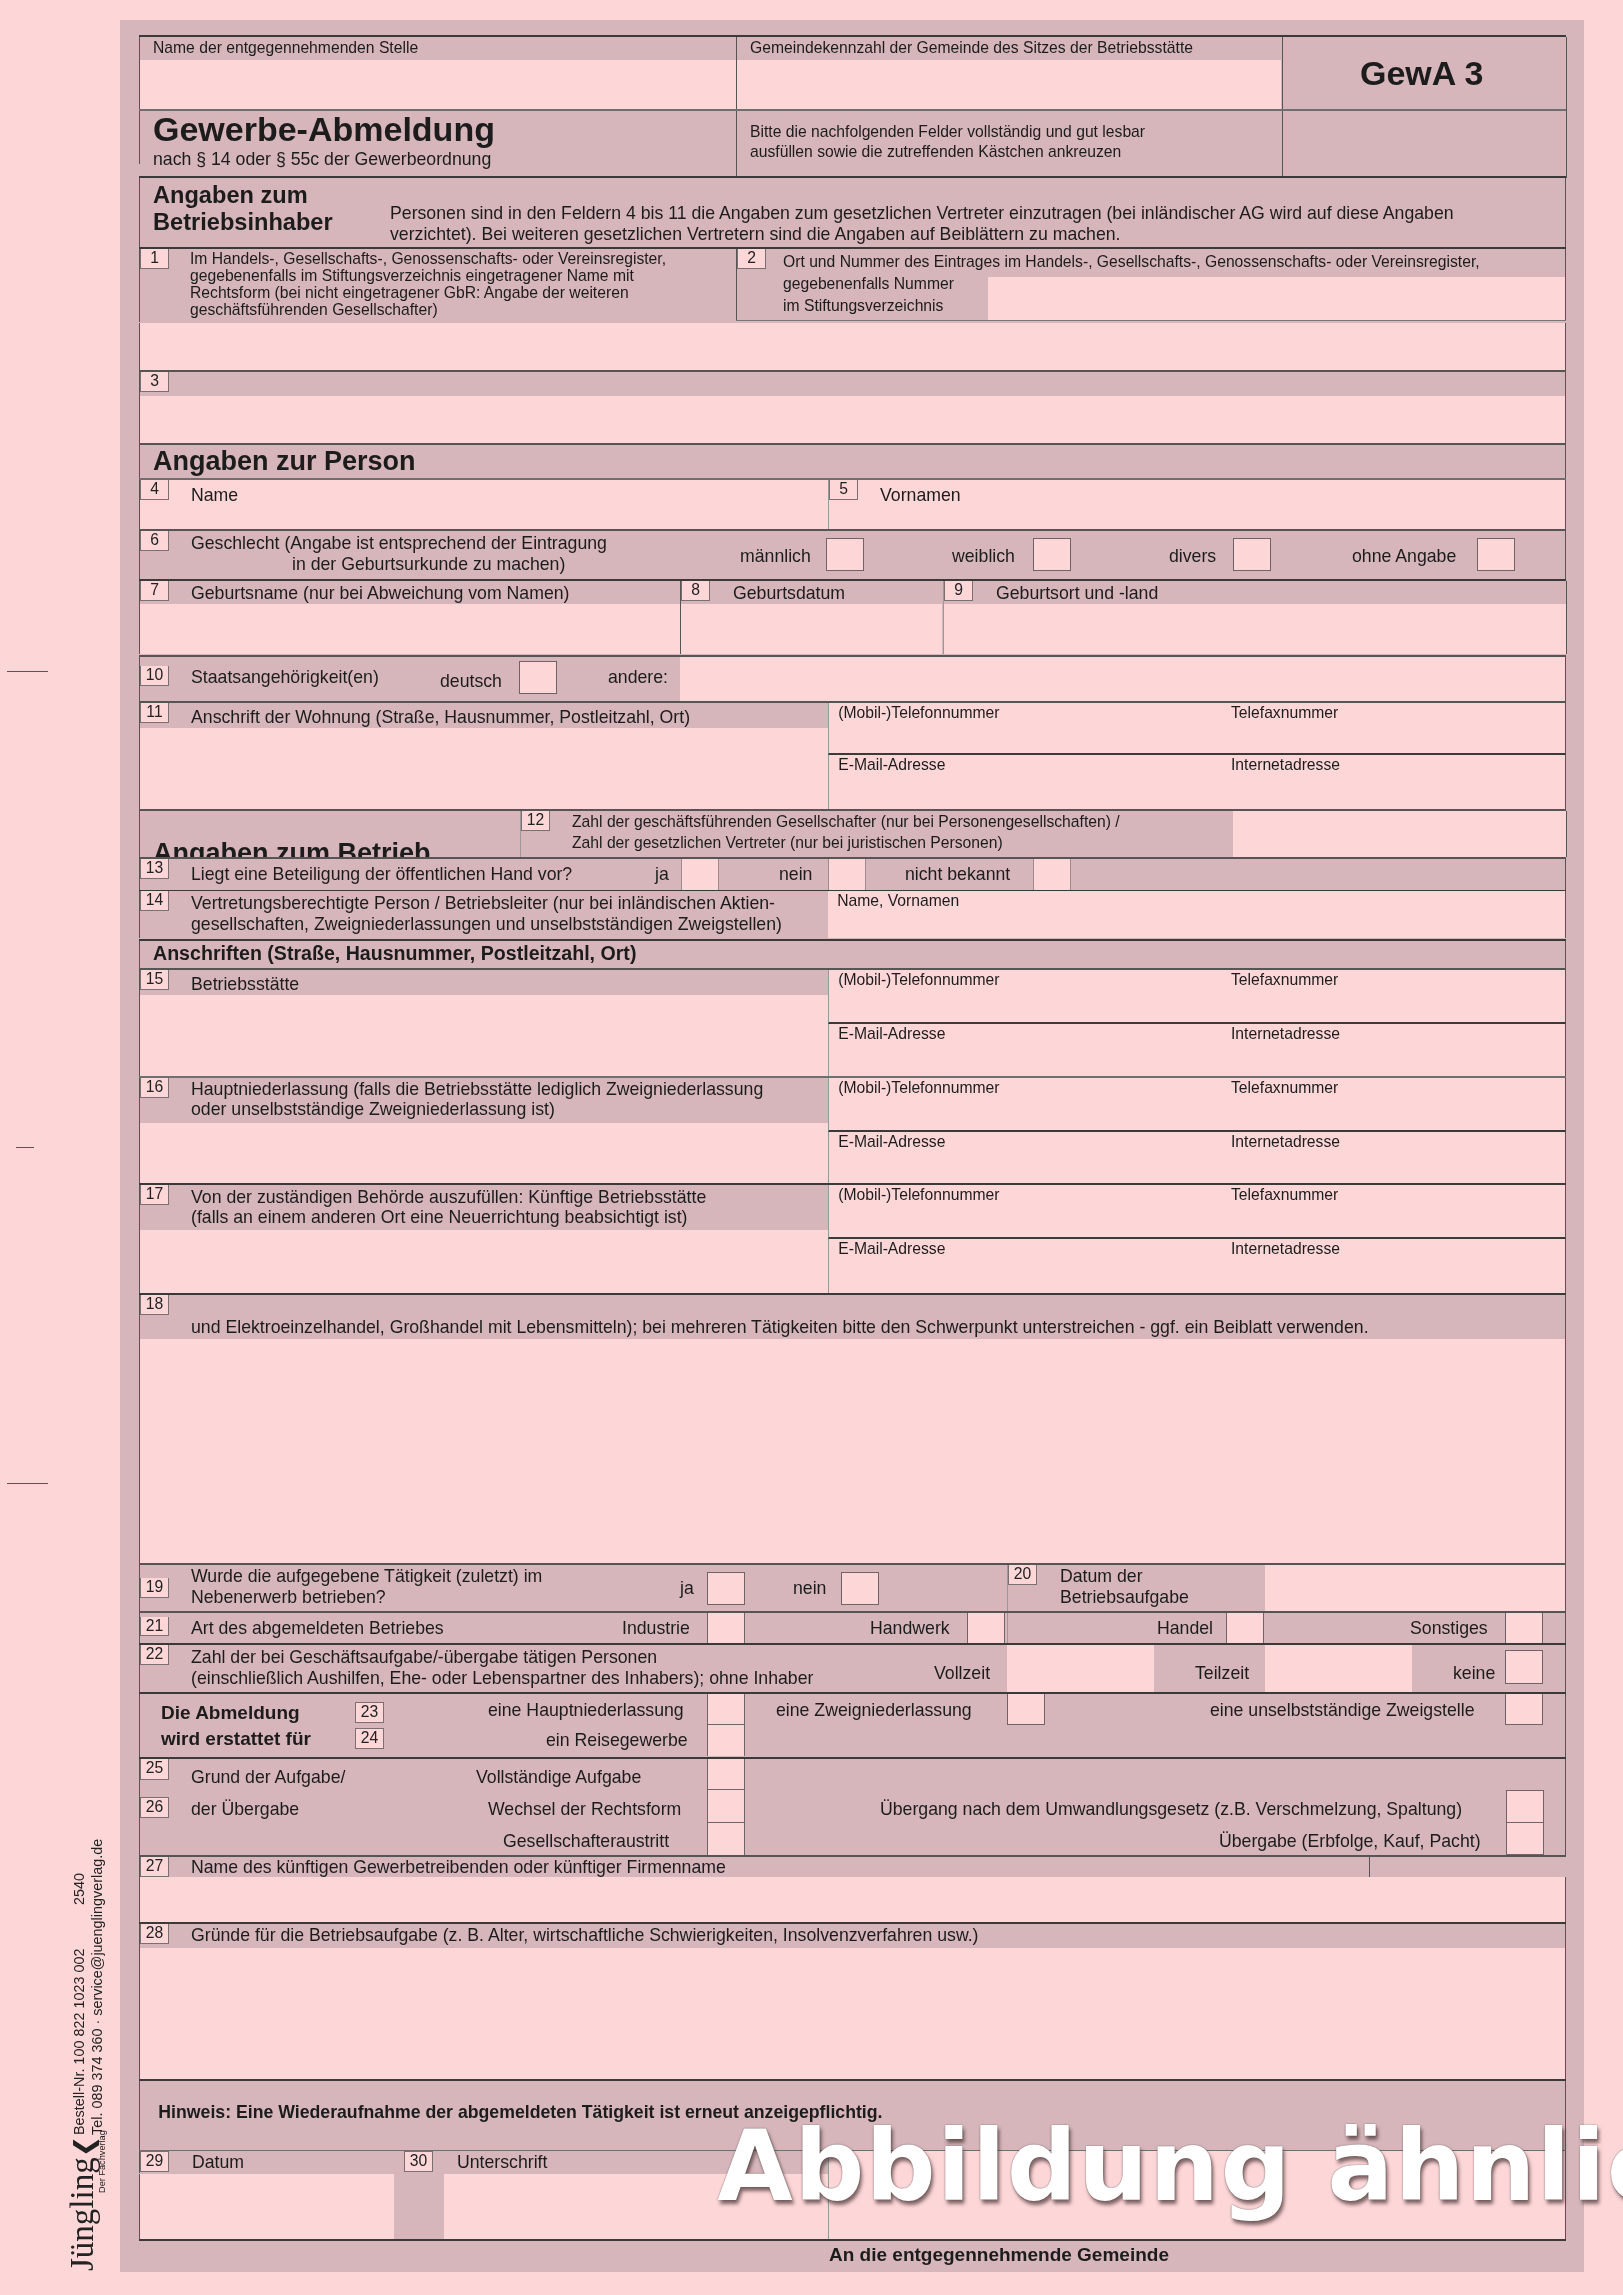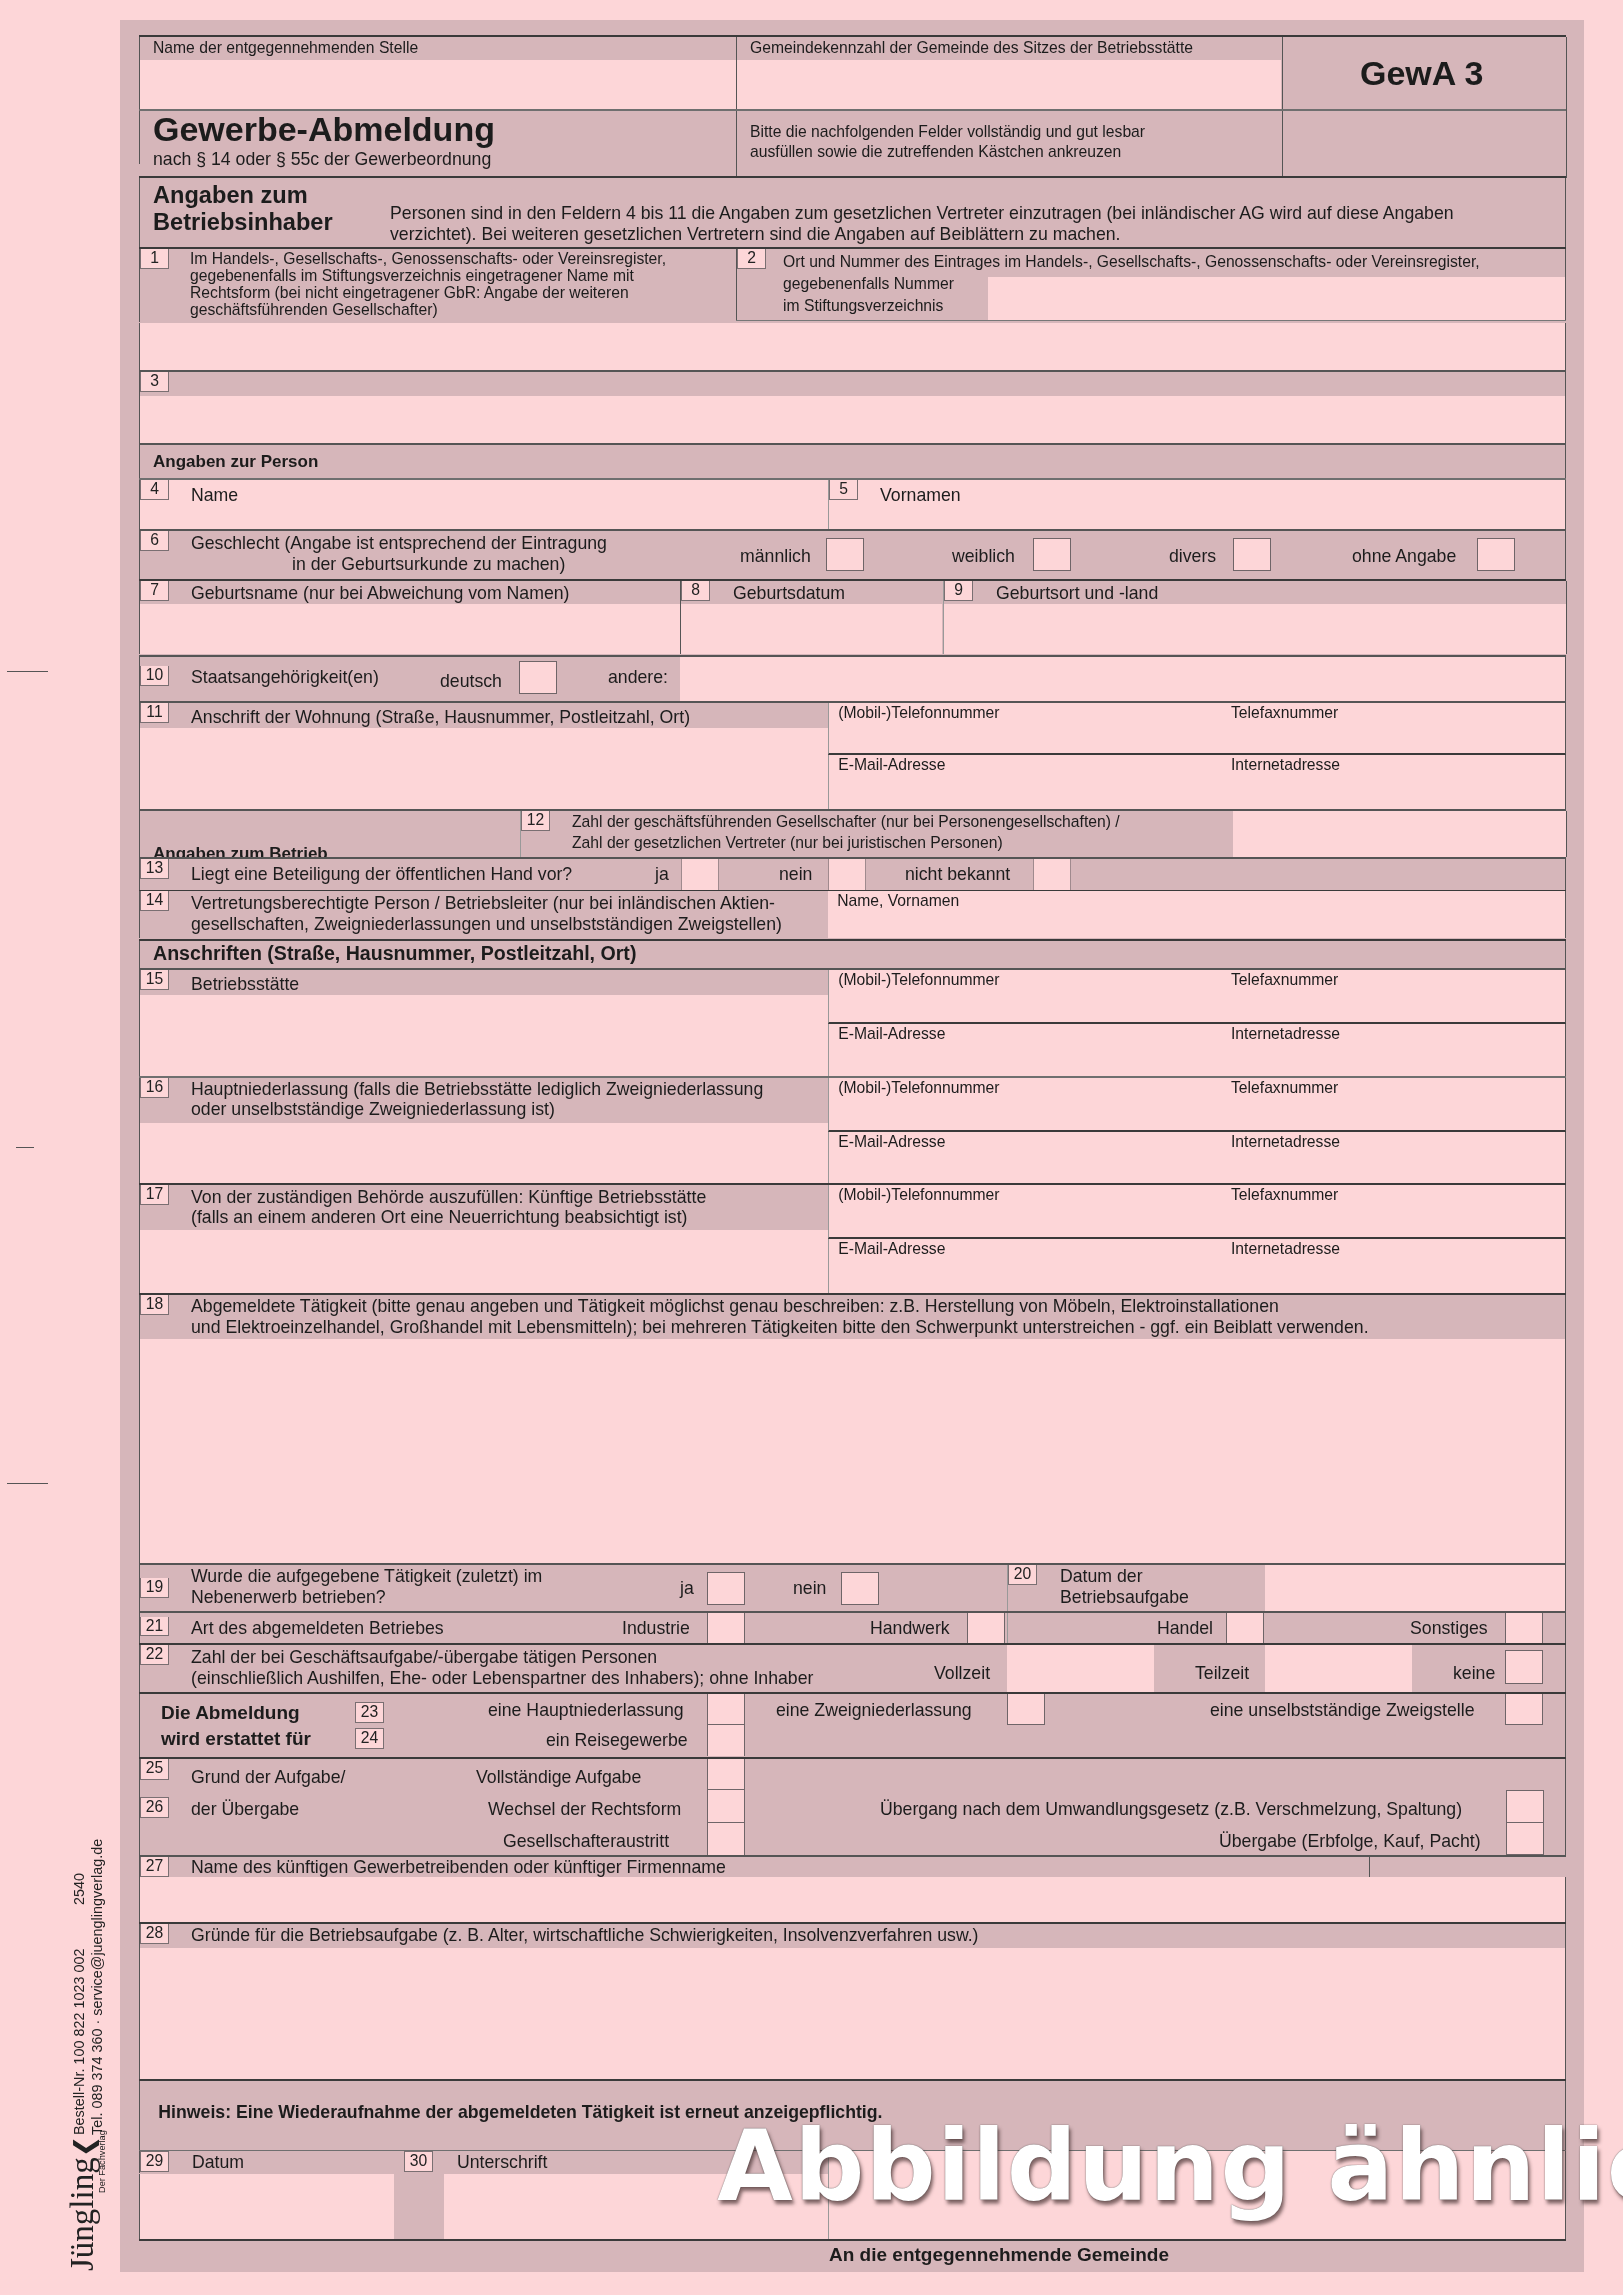--- a/index.html
+++ b/index.html
@@ -7,21 +7,21 @@
   .frame{position:absolute;left:120px;top:19.6px;width:1464px;height:2252px;background:#d6b6ba;}
   .cell{position:absolute;box-sizing:border-box;}
   .lbl{background:#d6b6ba;}
   .fill{background:#fdd6d8;}
   .blt{border-left:0.7px solid #8a8a8a;}
   .txt{position:absolute;font-size:17.7px;line-height:22px;white-space:nowrap;}
   .small{font-size:15.7px;line-height:19.6px;}
   .num{position:absolute;box-sizing:border-box;width:29px;height:19.6px;background:#fdd6d8;border:0.7px solid #7a6f72;border-top:none;border-bottom:1.3px solid #7a6f72;font-size:15.7px;line-height:18.3px;text-align:center;color:#222;}
   .cb{position:absolute;box-sizing:border-box;width:38px;background:#fdd6d8;border:1.3px solid #6f6568;border-top:1.3px solid #6f6568;}
   .h-big{font-weight:bold;font-size:34px;line-height:37px;}
-  .h-sec{font-weight:bold;font-size:17px;line-height:27.5px;}
+  .h-sec{font-weight:bold;font-size:27px;line-height:27.5px;}
   .bold{font-weight:bold;}
   .vline{position:absolute;width:1.3px;background:#555;}
   .hline{position:absolute;height:2px;background:#3a3a3a;}
   .thin{position:absolute;height:1.3px;background:#3a3a3a;}
   .watermark{position:absolute;left:717px;top:2114px;font-family:"DejaVu Sans",sans-serif;font-weight:bold;font-size:98px;line-height:105px;color:#ffffff;letter-spacing:1.3px;text-shadow:2px 3.9px 3.9px rgba(60,40,40,0.65),0 0 1.3px #444;white-space:nowrap;}
   .side{position:absolute;transform-origin:left top;transform:rotate(-90deg);white-space:nowrap;color:#222;}
   .tick{position:absolute;left:6.5px;width:41px;height:1.3px;background:#555;}
 </style>
 </head>
 <body>
@@ -246,21 +246,20 @@
   <span class="txt small" style="left:402px;top:0px;">Telefaxnummer</span>
 </div>
 <div class="cell fill" style="left:828px;top:1239px;width:738px;height:54px;border-left:0.7px solid #999;border-right:1.3px solid #555;">
   <span class="txt small" style="left:9.2px;top:0px;">E-Mail-Adresse</span>
   <span class="txt small" style="left:402px;top:0px;">Internetadresse</span>
 </div>
 <div class="hline" style="left:139px;top:1293px;width:1427px;"></div>
 
 <div class="cell lbl" style="left:139px;top:1295px;width:1427px;height:44px;border-left:1.3px solid #555;border-right:1.3px solid #555;">
   <span class="num" style="left:0;top:0;">18</span>
-  <span class="txt" style="left:51px;top:0px;">Abgemeldete Tätigkeit (bitte genau angeben und Tätigkeit möglichst genau beschreiben: z.B. Herstellung von Möbeln, Elektroinstallationen</span>
   <span class="txt" style="left:51px;top:21px;">und Elektroeinzelhandel, Großhandel mit Lebensmitteln); bei mehreren Tätigkeiten bitte den Schwerpunkt unterstreichen - ggf. ein Beiblatt verwenden.</span>
 </div>
 <div class="cell fill" style="left:139px;top:1339px;width:1427px;height:225px;border-left:1.3px solid #555;border-right:1.3px solid #555;"></div>
 <div class="hline" style="left:139px;top:1563px;width:1427px;background:#555;"></div>
 
 <div class="cell lbl" style="left:139px;top:1565px;width:867px;height:46px;border-left:1.3px solid #555;">
   <span class="num" style="left:0;top:13px;">19</span>
   <span class="txt" style="left:51px;top:0px;">Wurde die aufgegebene Tätigkeit (zuletzt) im</span>
   <span class="txt" style="left:51px;top:21px;">Nebenerwerb betrieben?</span>
   <span class="txt" style="left:540px;top:11.8px;">ja</span>

